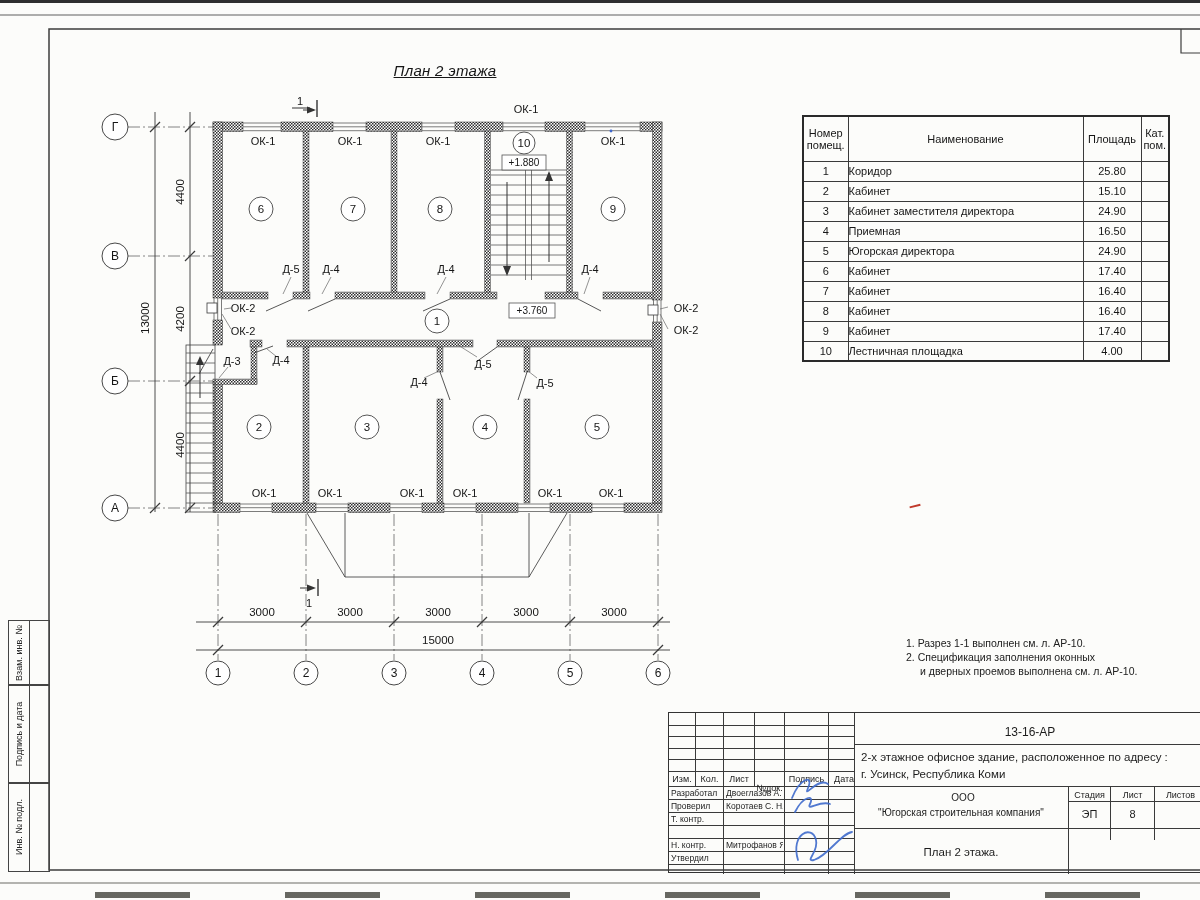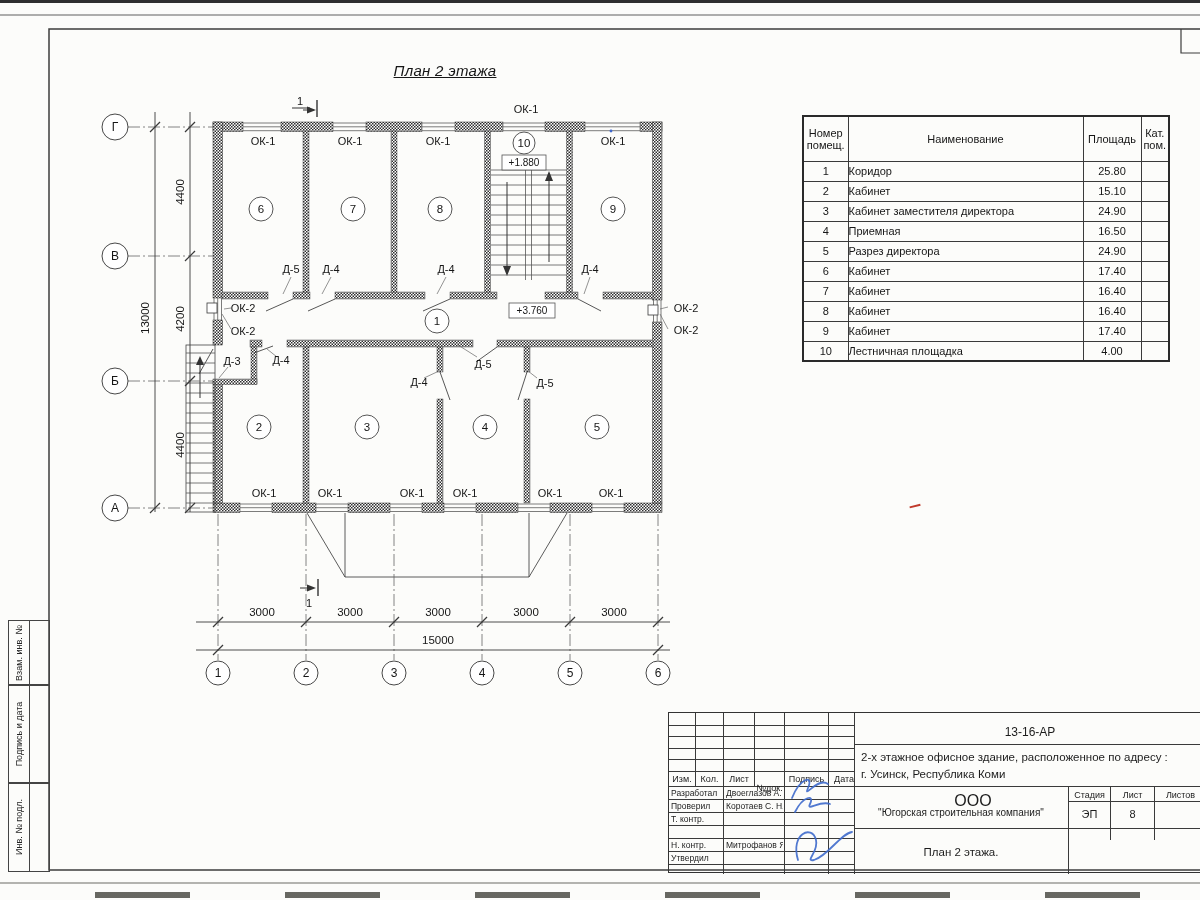--- a/index.html
+++ b/index.html
@@ -447,21 +447,21 @@
           <td></td>
         </tr>
     <tr style="height:20px">
           <td class="num">4</td>
           <td class="nm">Приемная</td>
           <td class="ar">16.50</td>
           <td></td>
         </tr>
     <tr style="height:20px">
           <td class="num">5</td>
-          <td class="nm">Разрез директора</td>
+          <td class="nm">Югорская директора</td>
           <td class="ar">24.90</td>
           <td></td>
         </tr>
     <tr style="height:20px">
           <td class="num">6</td>
           <td class="nm">Кабинет</td>
           <td class="ar">17.40</td>
           <td></td>
         </tr>
     <tr style="height:20px">
@@ -484,20 +484,25 @@
         </tr>
     <tr style="height:20px">
           <td class="num">10</td>
           <td class="nm">Лестничная площадка</td>
           <td class="ar">4.00</td>
           <td></td>
         </tr>
   </tbody>
     </table>
 
+  <div class="abs notes" style="left:906px;top:636px;width:290px;">
+    <div>1. Разрез 1-1 выполнен см. л. АР-10.</div>
+    <div>2. Спецификация заполнения оконных</div>
+    <div style="padding-left:14px;">и дверных проемов выполнена см. л. АР-10.</div>
+  </div>
 
   <div class="abs" style="left:910px;top:505px;width:11px;height:4px;border-top:2px solid #c0392b;transform:rotate(-14deg);"></div>
 
   <div class="abs" style="left:668px;top:712px;width:537px;height:161px;border:1.5px solid #333;box-sizing:border-box;">
 
     <div class="tb-line" style="left:26px;top:0;width:1px;height:73px;"></div>
     <div class="tb-line" style="left:54px;top:0;width:1px;height:161px;"></div>
     <div class="tb-line" style="left:85px;top:0;width:1px;height:73px;"></div>
     <div class="tb-line" style="left:115px;top:0;width:1px;height:161px;"></div>
     <div class="tb-line" style="left:159px;top:0;width:1px;height:161px;"></div>
@@ -536,21 +541,21 @@
     <div class="tb-text" style="left:2px;top:88px;width:52px;">Проверил</div>
     <div class="tb-text" style="left:57px;top:88px;width:57px;">Коротаев С. Н.</div>
     <div class="tb-text" style="left:2px;top:101px;width:52px;">Т. контр.</div>
     <div class="tb-text" style="left:2px;top:127px;width:52px;">Н. контр.</div>
     <div class="tb-text" style="left:57px;top:127px;width:57px;">Митрофанов Я. А.</div>
     <div class="tb-text" style="left:2px;top:140px;width:52px;">Утвердил</div>
 
     <div class="tb-text ctr" style="left:185px;top:12px;width:352px;font-size:12px;">13-16-АР</div>
     <div class="tb-text" style="left:192px;top:38px;width:345px;font-size:11.5px;">2-х этажное офисное здание, расположенное по адресу :</div>
     <div class="tb-text" style="left:192px;top:55px;width:345px;font-size:11.5px;">г. Усинск, Республика Коми</div>
-    <div class="tb-text ctr" style="left:197px;top:79px;width:214px;font-size:16px;">ООО</div>
+    <div class="tb-text ctr" style="left:187px;top:79px;width:214px;font-size:10px;">ООО</div>
     <div class="tb-text ctr" style="left:185px;top:94px;width:214px;font-size:10px;">"Югорская строительная компания"</div>
     <div class="tb-text tb-hdr ctr" style="left:400px;top:77px;width:41px;">Стадия</div>
     <div class="tb-text tb-hdr ctr" style="left:442px;top:77px;width:43px;">Лист</div>
     <div class="tb-text tb-hdr ctr" style="left:486px;top:77px;width:51px;">Листов</div>
     <div class="tb-text ctr" style="left:400px;top:95px;width:41px;font-size:11px;">ЭП</div>
     <div class="tb-text ctr" style="left:442px;top:95px;width:43px;font-size:11px;">8</div>
     <div class="tb-text ctr" style="left:486px;top:95px;width:51px;font-size:11px;"></div>
     <div class="tb-text ctr" style="left:185px;top:133px;width:214px;font-size:11.5px;">План 2 этажа.</div>
   </div>
 

